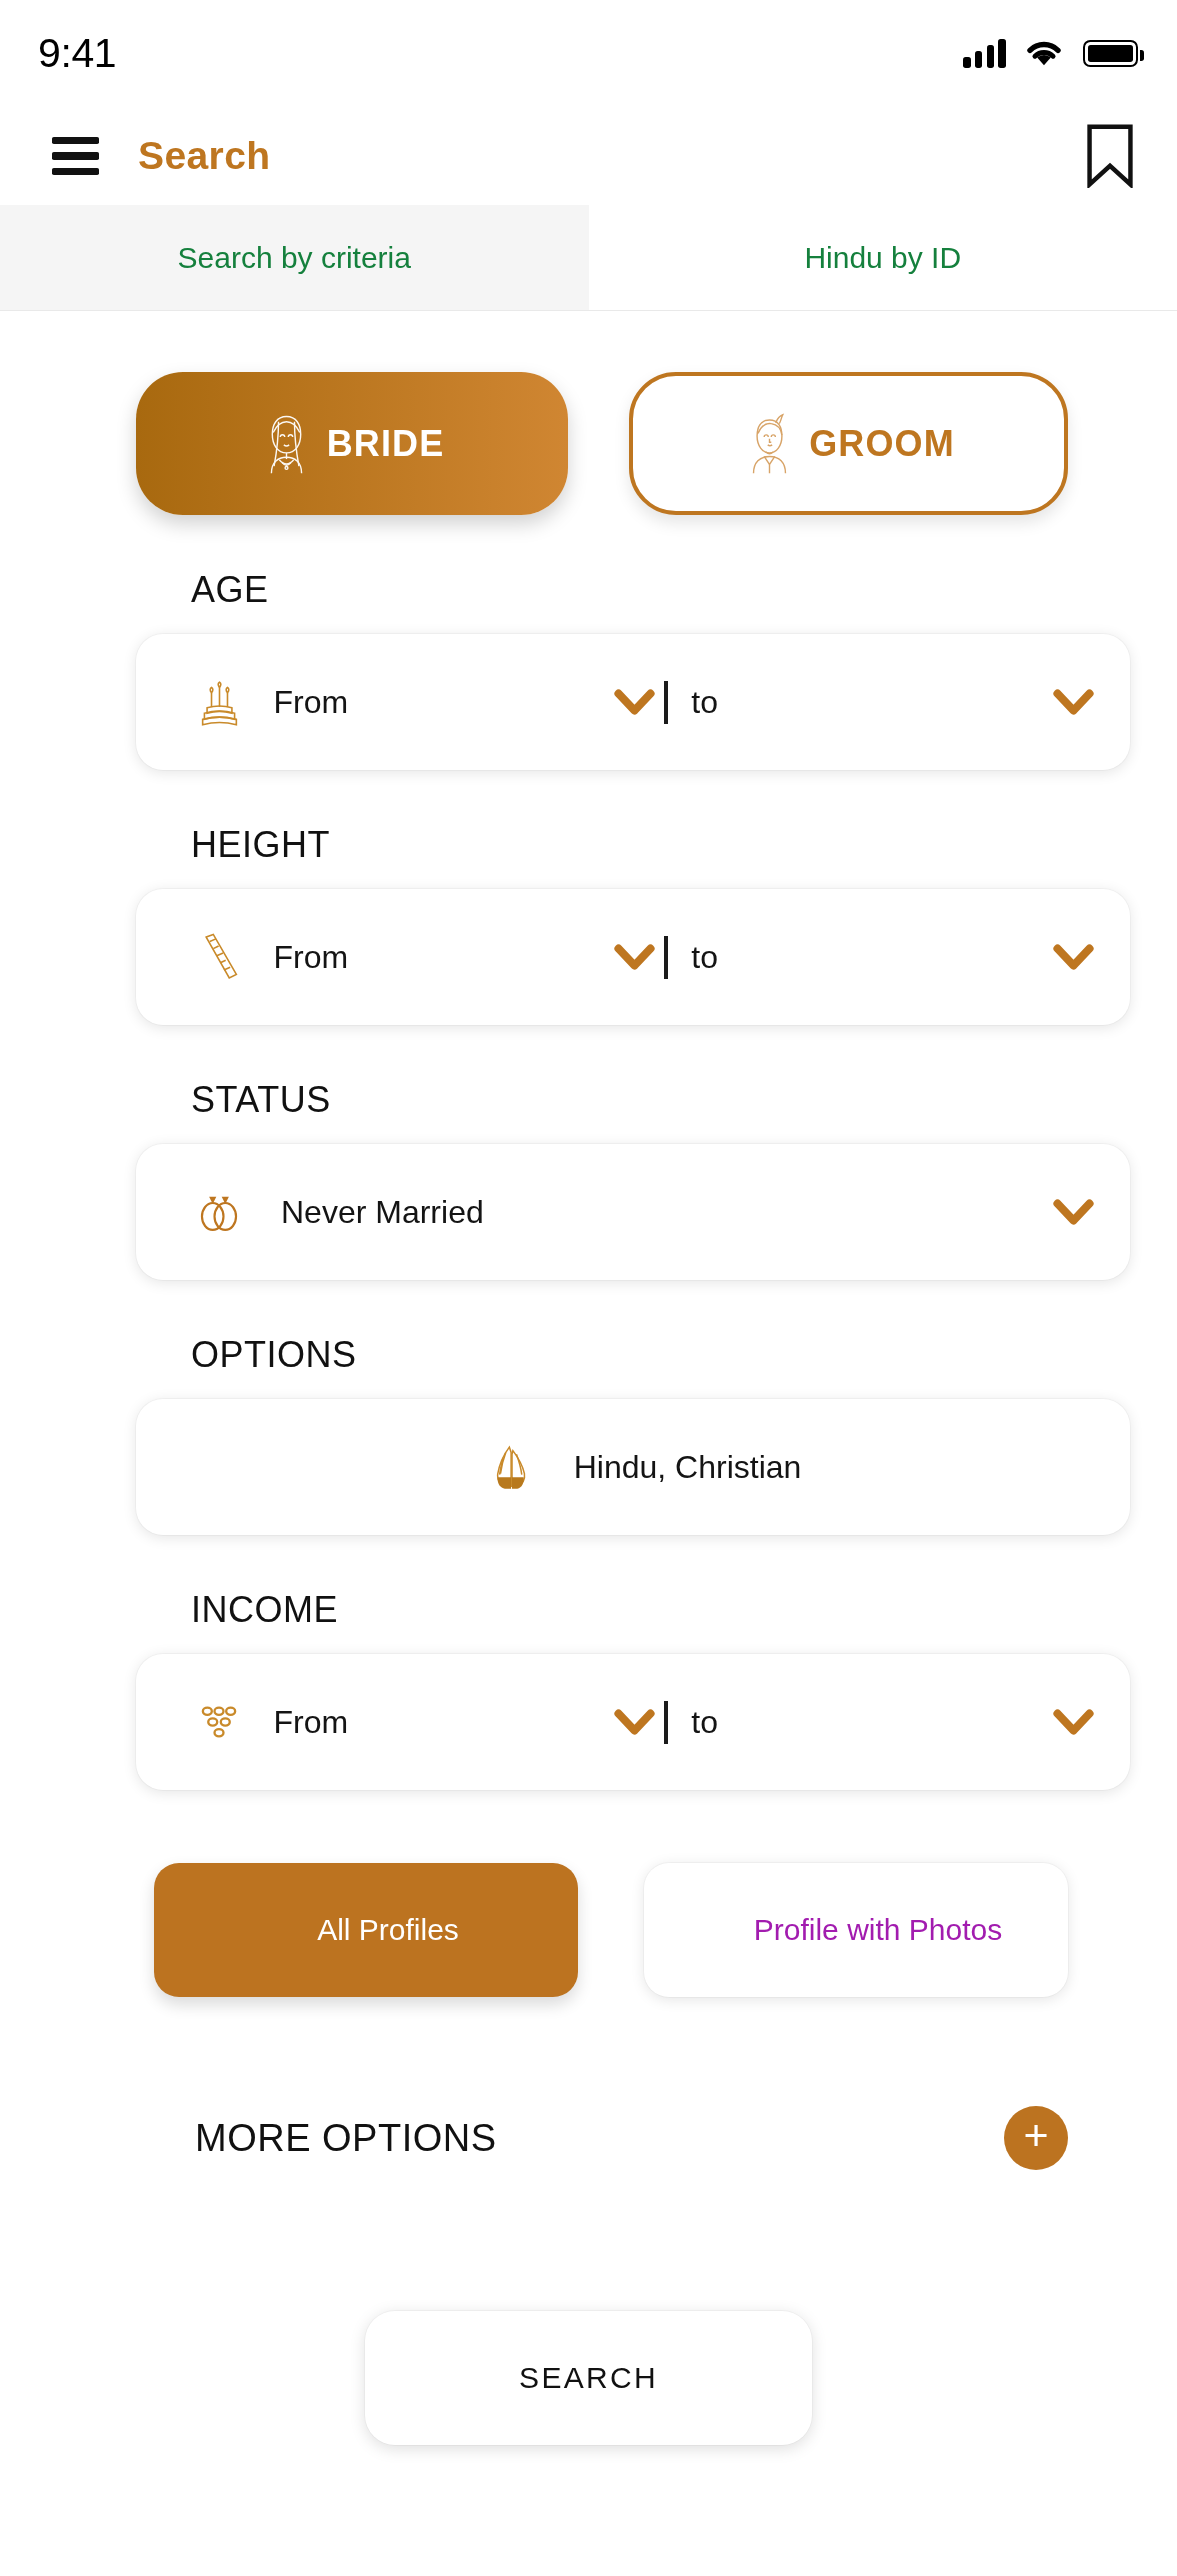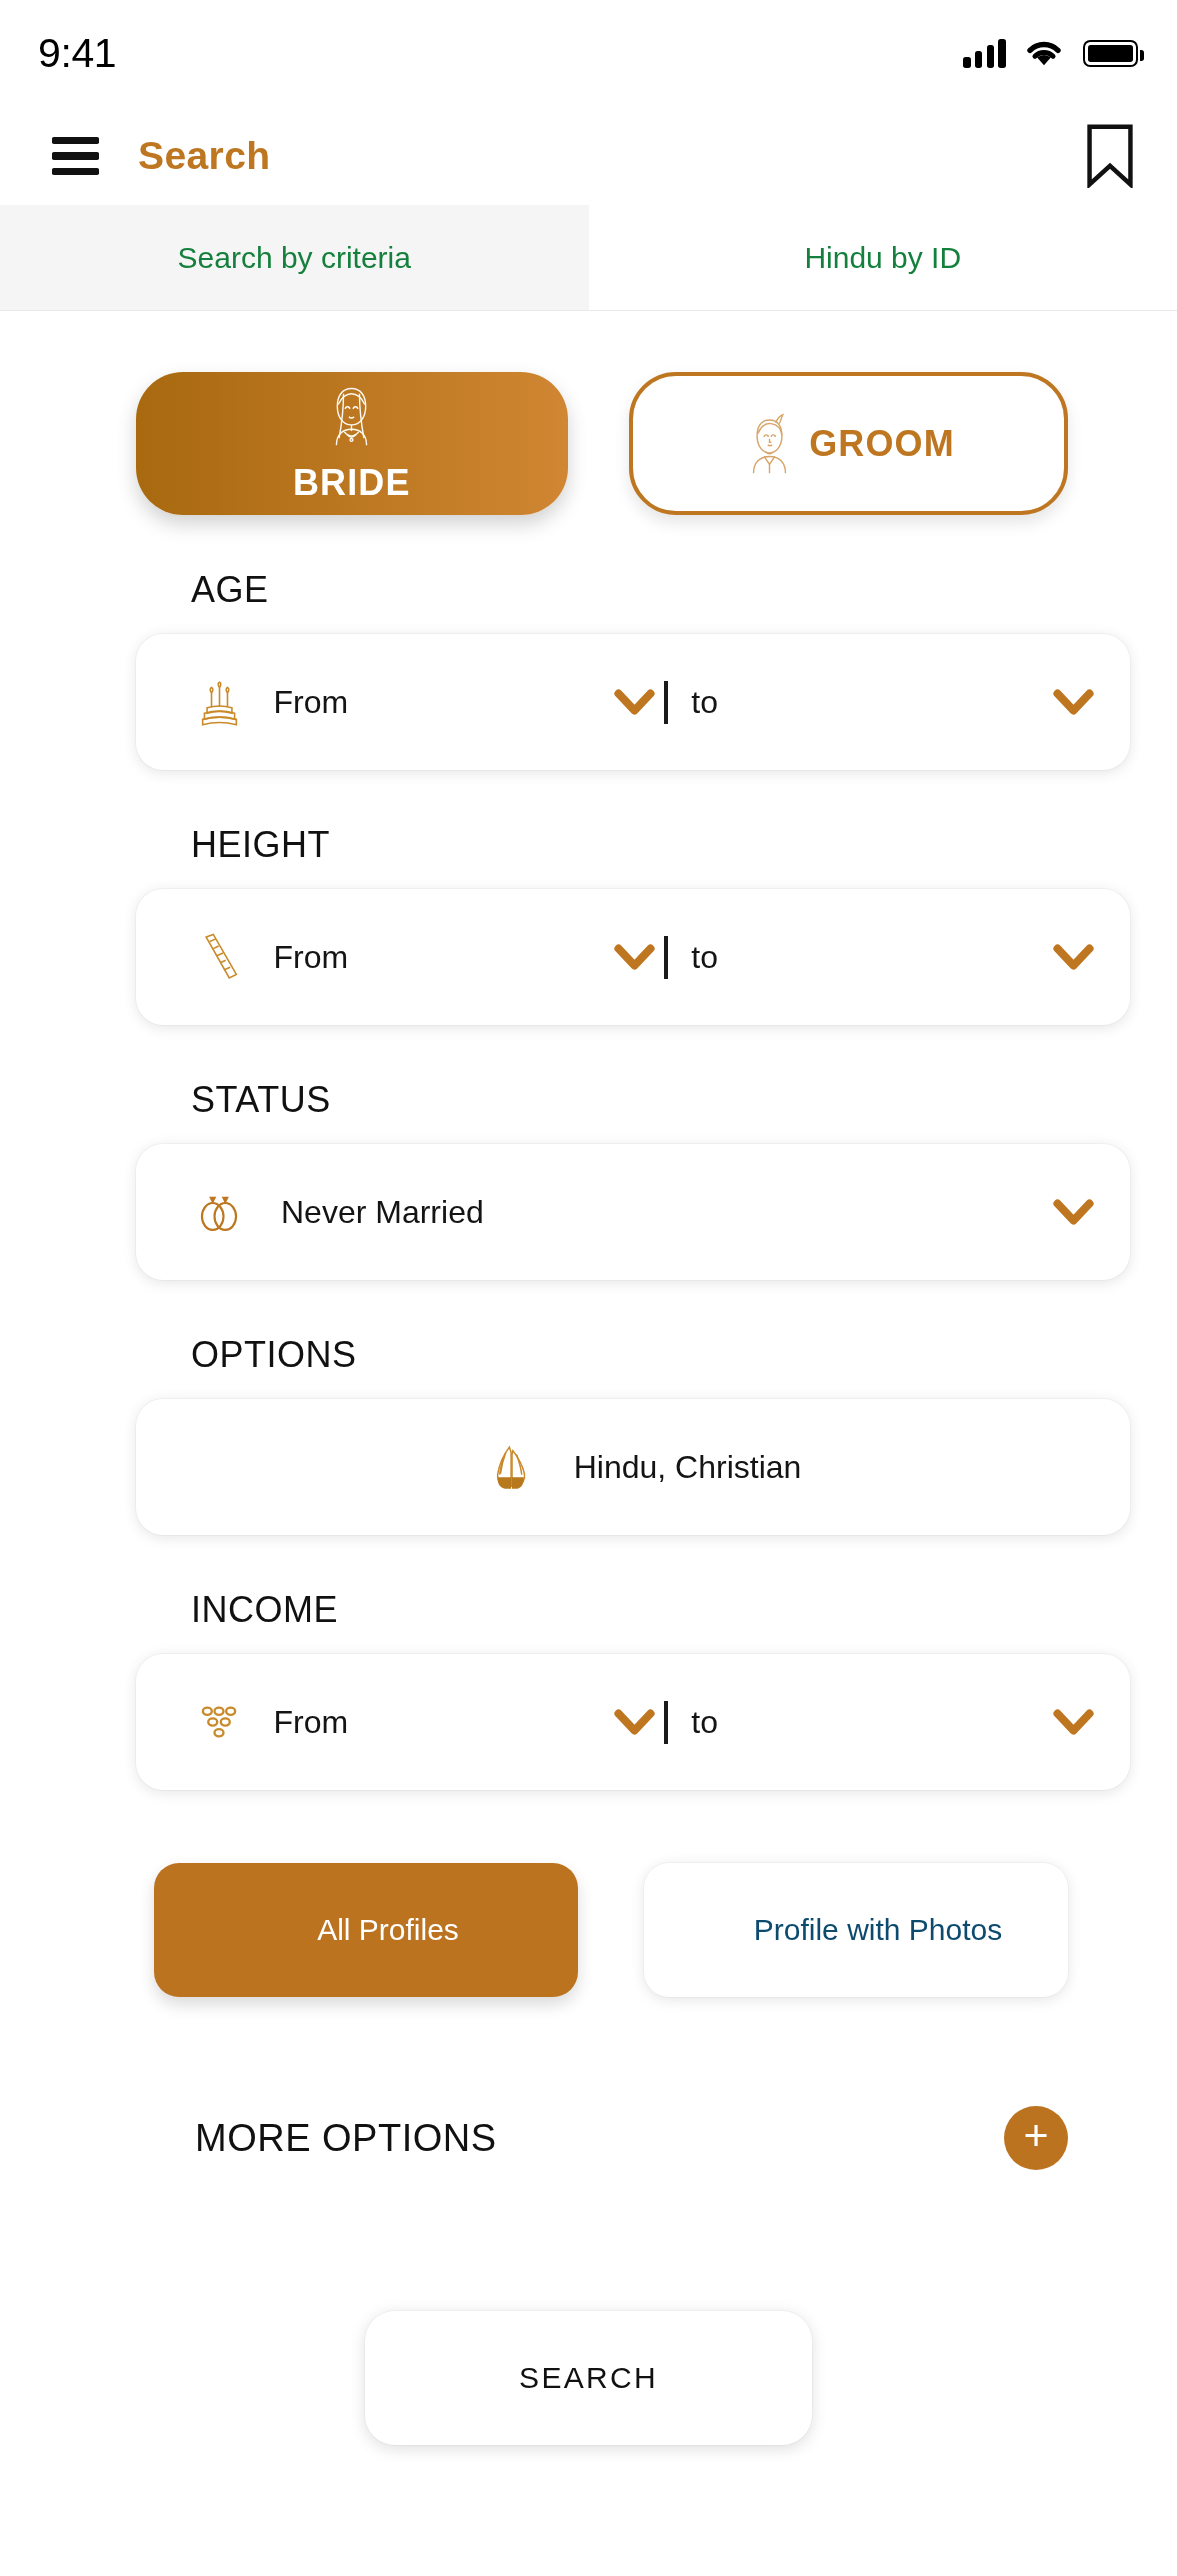--- a/index.html
+++ b/index.html
@@ -52,21 +52,21 @@
 
   
   .gender-row{ display:flex; gap:61px; padding:61px 109px 0 136px; }
   .gender-btn{
     flex:1; height:143px; border-radius:47px;
     display:flex; align-items:center; justify-content:center; gap:12.5px;
     font-size:36px; font-weight:bold; letter-spacing:1.1px; cursor:pointer;
   }
   .gender-btn.sel{
     background:linear-gradient(90deg,#A8690F 0%,#D08632 100%);
-    color:#fff; box-shadow:0 9px 19.7px rgba(0,0,0,.18);flex-direction:column;
+    color:#fff; box-shadow:0 9px 19.7px rgba(0,0,0,.18);
   }
   .gender-btn.unsel{
     background:#fff; color:#BE7620; border:4.5px solid #BE7620;
     box-shadow:0 7.2px 16px rgba(0,0,0,.10);
   }
   .gender-btn svg{ flex:none; }
 
   
   .field-block{ padding:0 47px 0 136px; margin-top:54px; }
   .field-block:first-of-type{ margin-top:57px; }
@@ -86,21 +86,21 @@
   .divider{ width:4.5px; height:43px; background:#1b1b1b; margin:0 23px 0 9px; flex:none; }
 
   
   .profile-row{ display:flex; gap:66px; padding:73px 109px 0 154px; }
   .pf-btn{
     flex:1; height:134px; border-radius:25px;
     display:flex; align-items:center; justify-content:center;
     font-size:30px; cursor:pointer;padding-left:44px;
   }
   .pf-btn.sel{ background:#BC7320; color:#fff; box-shadow:0 7.2px 16px rgba(0,0,0,.14); }
-  .pf-btn.unsel{ background:#fff; color:#0c4a6e;
+  .pf-btn.unsel{ background:#fff; color:#a21caf;
     box-shadow:0 2.7px 14.3px rgba(0,0,0,.10), 0 0 0 0.9px rgba(0,0,0,.03); }
 
   
   .more-row{
     display:flex; align-items:center; padding:109px 109px 0 195px;
   }
   .more-label{ font-size:38px; letter-spacing:0.5px; color:#111; }
   .plus-btn{
     margin-left:auto; width:64px; height:64px; border-radius:50%;
     background:#BC7320; color:#fff; display:flex; align-items:center;

